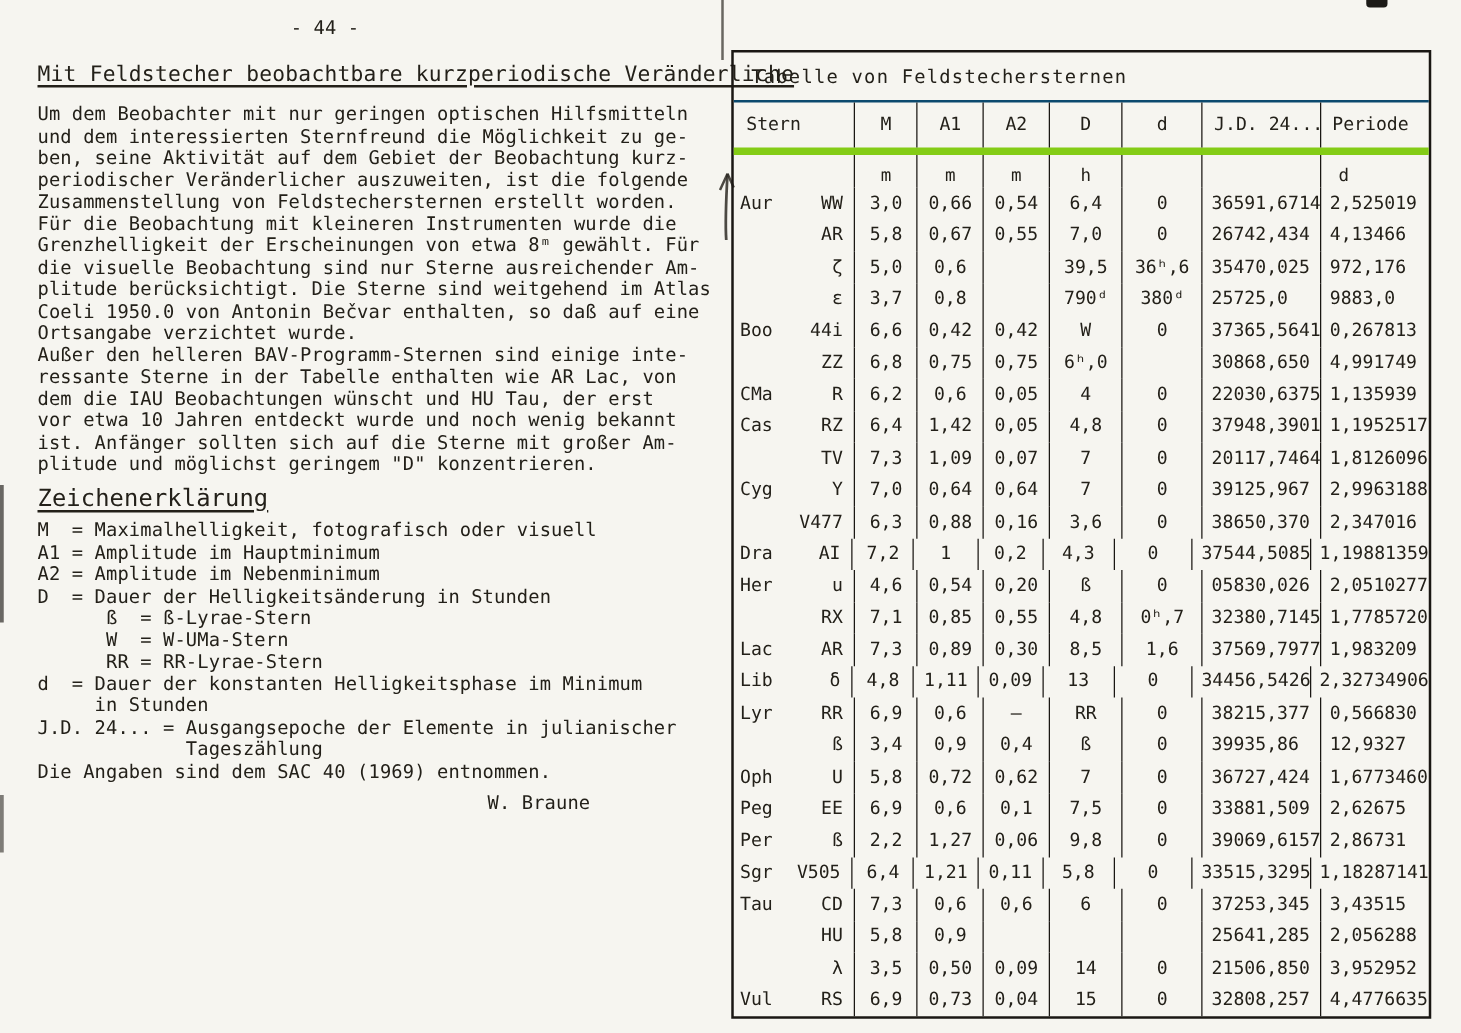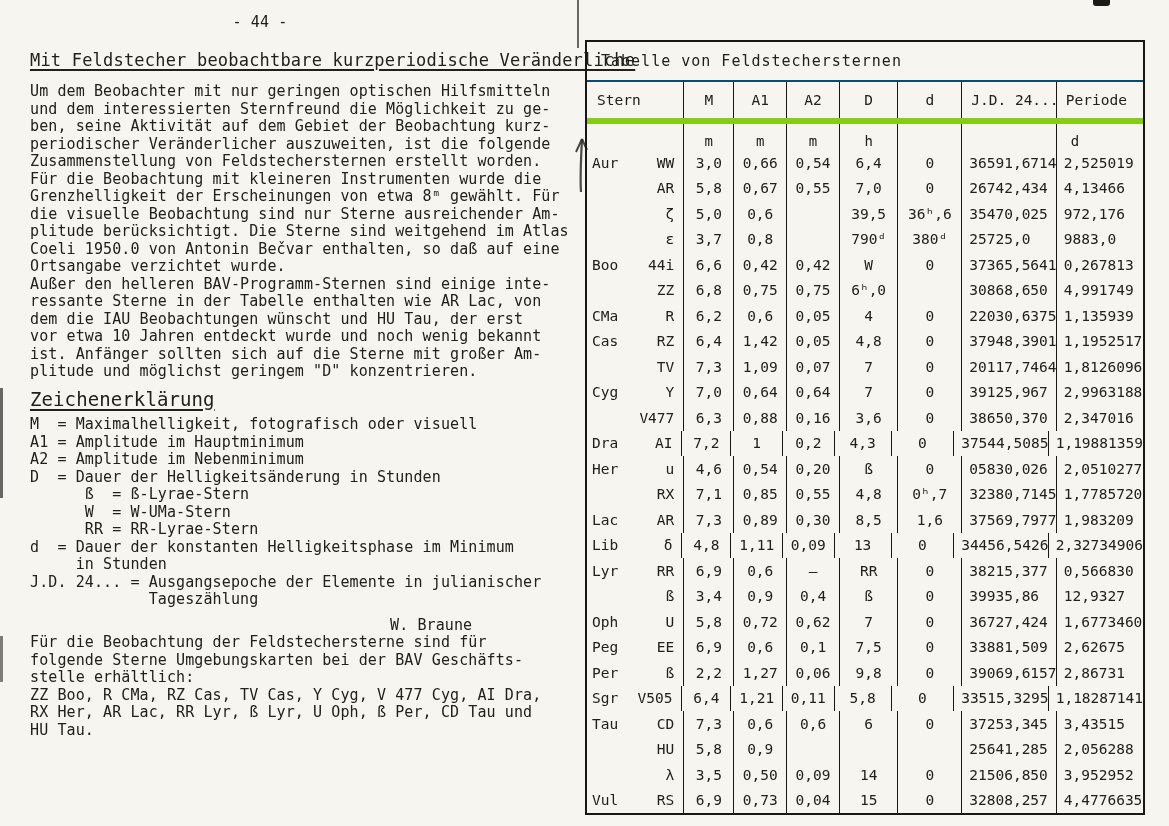--- a/index.html
+++ b/index.html
@@ -95,27 +95,22 @@
 A1 = Amplitude im Hauptminimum
 A2 = Amplitude im Nebenminimum
 D  = Dauer der Helligkeitsänderung in Stunden</pre>
     <pre class="para gap8">      ß  = ß-Lyrae-Stern
       W  = W-UMa-Stern
       RR = RR-Lyrae-Stern</pre>
     <pre class="para gap8">d  = Dauer der konstanten Helligkeitsphase im Minimum
      in Stunden
 J.D. 24... = Ausgangsepoche der Elemente in julianischer
              Tageszählung</pre>
+    <pre class="para gap12">Die Angaben sind dem SAC 40 (1969) entnommen.</pre>
     <div class="signature">W. Braune</div>
-    <pre class="para gap18">Für die Beobachtung der Feldstechersterne sind für
-folgende Sterne Umgebungskarten bei der BAV Geschäfts-
-stelle erhältlich:
-ZZ Boo, R CMa, RZ Cas, TV Cas, Y Cyg, V 477 Cyg, AI Dra,
-RX Her, AR Lac, RR Lyr, ß Lyr, U Oph, ß Per, CD Tau und
-HU Tau.</pre>
   </div>
 
   <div class="fold-line"></div>
   <div class="smudge"></div>
   <div class="edge-mark1"></div>
   <div class="edge-mark2"></div>
   <svg class="arrow-mark" width="22" height="66" viewBox="0 0 22 66">
     <path d="M12,7 C11,25 10,45 11,60" stroke="#2e2a25" stroke-width="2.2" fill="none" opacity="0.85"></path>
     <path d="M12,7 L6,20 M12,7 L17,18" stroke="#2e2a25" stroke-width="2" fill="none" opacity="0.85"></path>
   </svg>

